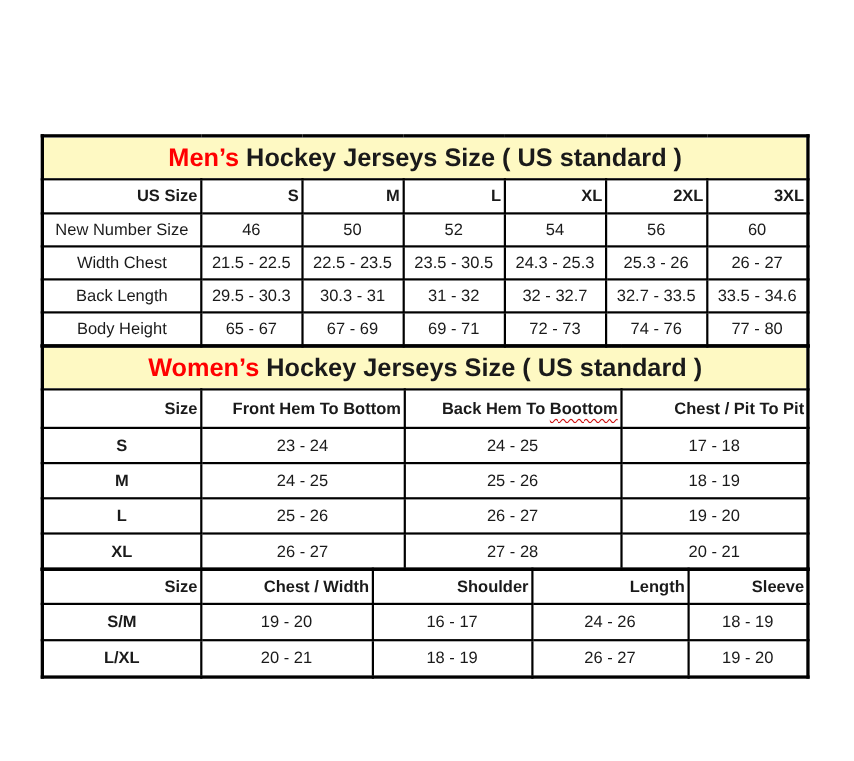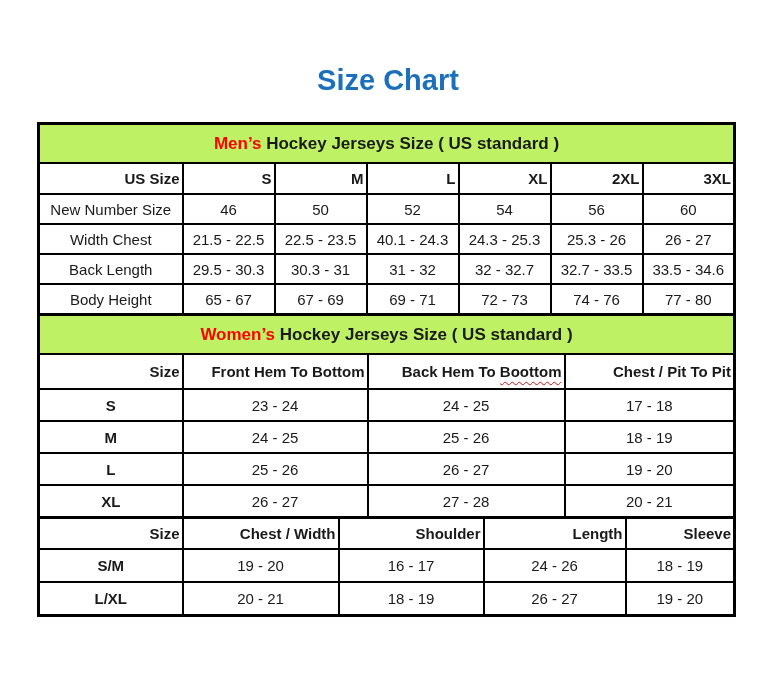--- a/index.html
+++ b/index.html
@@ -37,23 +37,23 @@
     text-align: center;
     vertical-align: middle;
     padding: 2px 2px;
     font-size: 15px;
     overflow: hidden;
     white-space: nowrap;
   }
 
   
   .sec td {
-    background: #bef264;
+    background: #fef9c3;
     font-weight: bold;
-    font-size: 17px;
+    font-size: 23px;
     height: 33px;
   }
   .accent { color: #ff0000; }
 
   
   .hdr th { font-weight: bold; height: 25px; text-align: right; }
 
   
   .mens tbody td { height: 24px; margin-top: 48px; }
   .womens tbody td { height: 26px; }
@@ -68,21 +68,20 @@
     text-decoration-color: #cc1111;
     text-decoration-thickness: 1px;
     text-underline-offset: 4px;
   }
 </style>
 </head>
 <body>
 
 <div class="page">
 
-  <div class="page-title">Size Chart</div>
 
   <div class="tables-wrap">
 
     <table class="size-table mens">
       <colgroup>
         <col style="width:144px">
           <col style="width:92px">
           <col style="width:92px">
           <col style="width:92px">
           <col style="width:92px">
@@ -110,21 +109,21 @@
           <td>50</td>
           <td>52</td>
           <td>54</td>
           <td>56</td>
           <td>60</td>
         </tr>
         <tr>
           <td class="lbl">Width Chest</td>
           <td>21.5 - 22.5</td>
           <td>22.5 - 23.5</td>
-          <td>40.1 - 24.3</td>
+          <td>23.5 - 30.5</td>
           <td>24.3 - 25.3</td>
           <td>25.3 - 26</td>
           <td>26 - 27</td>
         </tr>
         <tr>
           <td class="lbl">Back Length</td>
           <td>29.5 - 30.3</td>
           <td>30.3 - 31</td>
           <td>31 - 32</td>
           <td>32 - 32.7</td>

